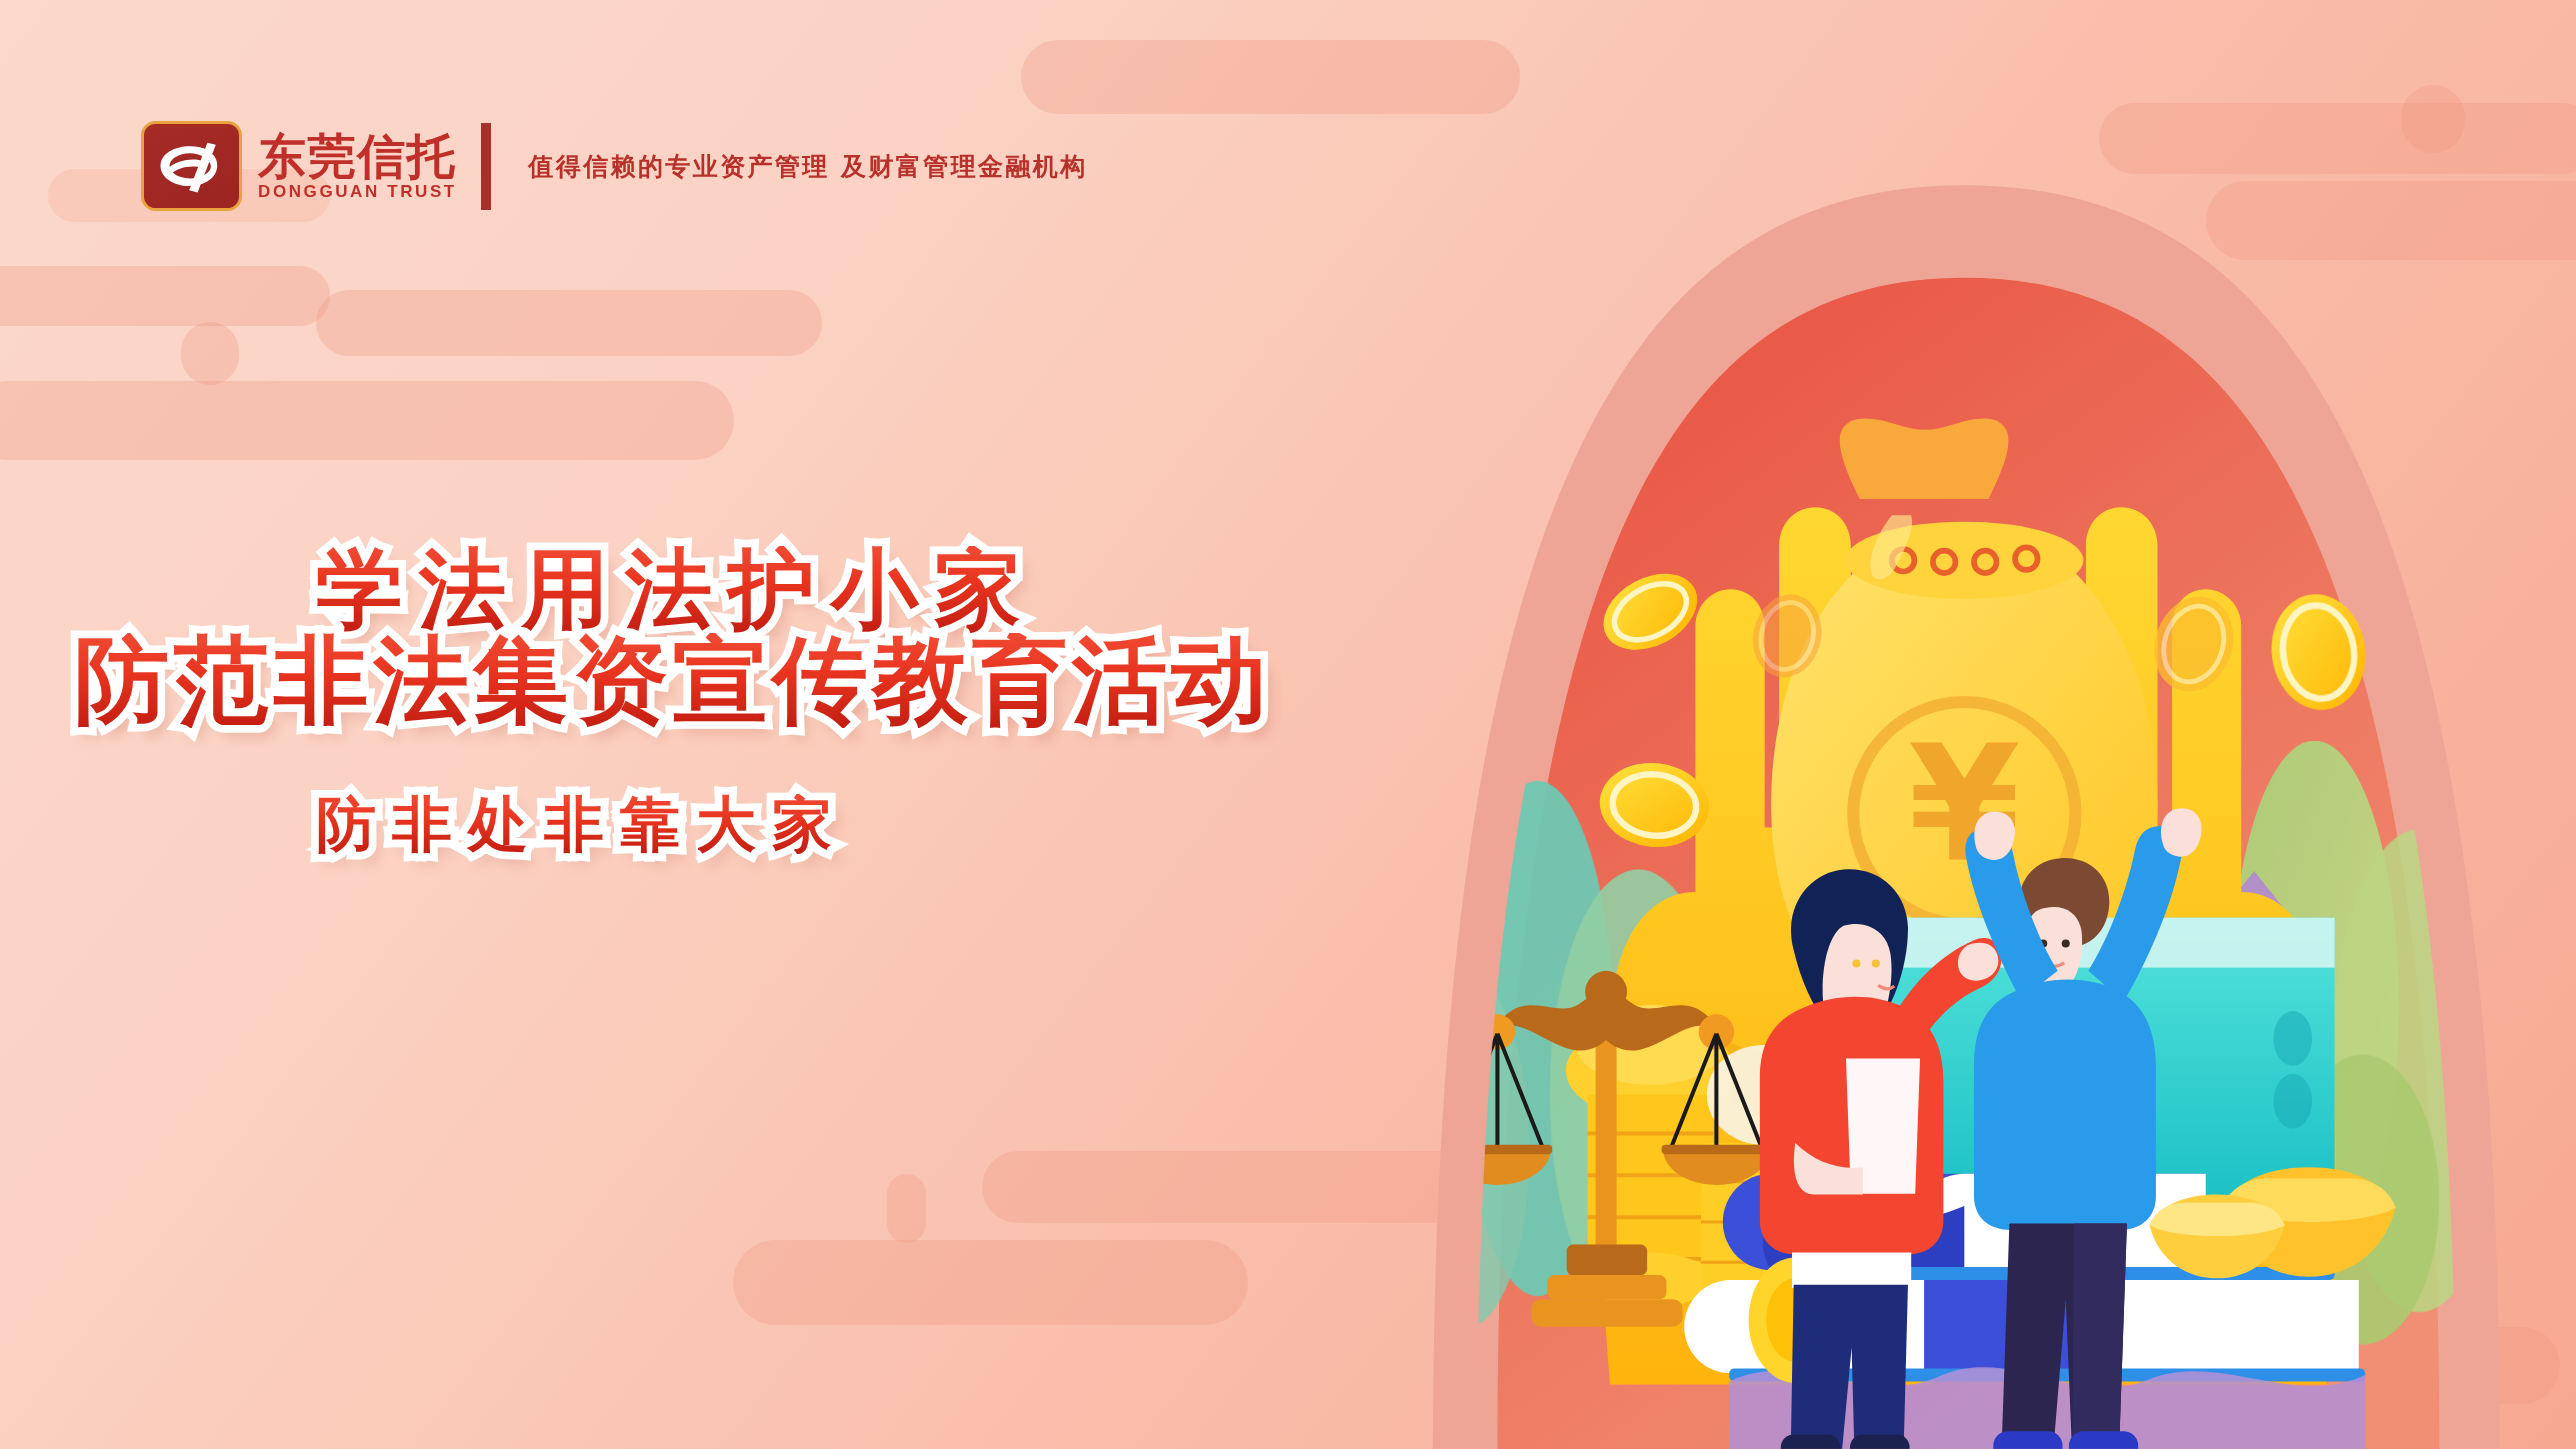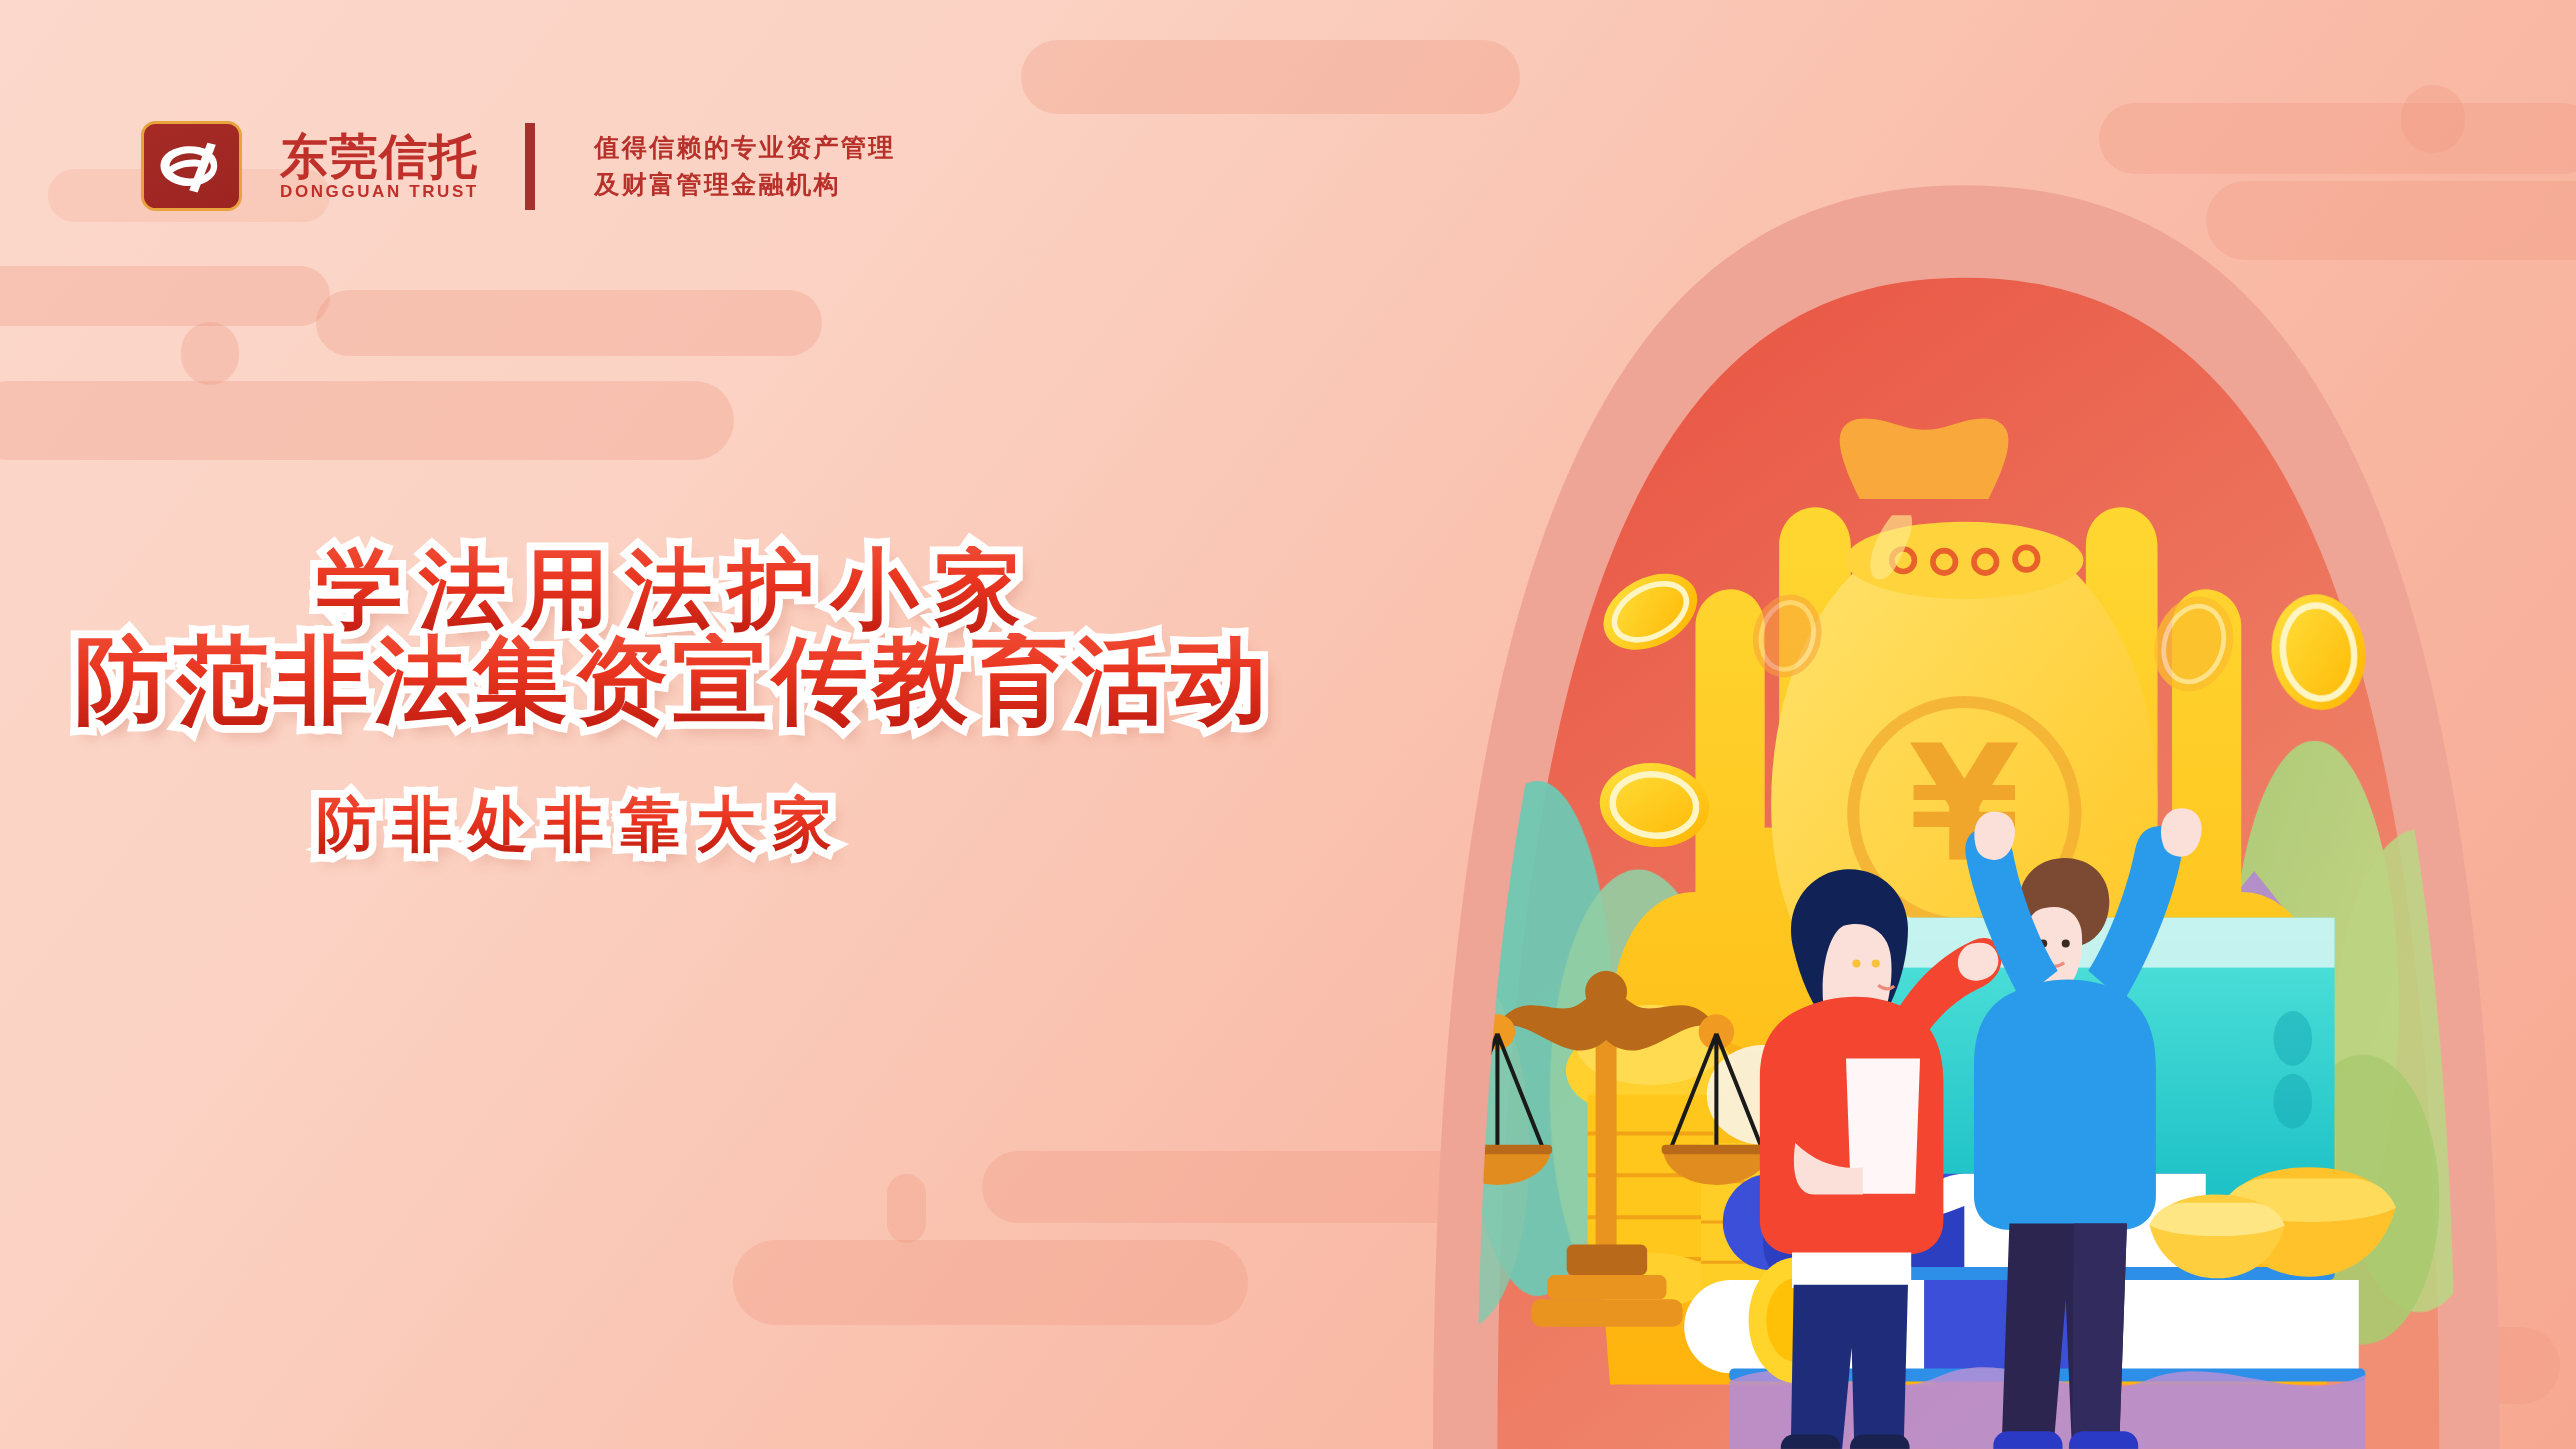--- a/index.html
+++ b/index.html
@@ -8,33 +8,33 @@
   .banner{
     position:relative;width:2576px;height:1449px;overflow:hidden;
     background:linear-gradient(128deg,#FBD8CB 0%,#FBD2C3 28%,#F9BCA8 62%,#F7A891 100%);
   }
 
   
   .bgdeco{position:absolute;border-radius:804px;background:rgba(238,150,125,.30);pointer-events:none;}
   .bgdeco.soft{background:rgba(240,158,132,.22);}
 
   
-  .header{position:absolute;left:141px;top:121px;display:flex;align-items:center;gap:38px;z-index:40;}
+  .header{position:absolute;left:141px;top:121px;display:flex;align-items:center;gap:16px;z-index:40;}
   .logo-mark{
     width:101px;height:90px;border-radius:14.5px;
     background:linear-gradient(160deg,#A62B26 0%,#9C2421 100%);
     border:3.2px solid #E8A33C;box-sizing:border-box;
     display:flex;align-items:center;justify-content:center;flex:none;
   }
   .logo-words{display:flex;flex-direction:column;justify-content:center;gap:3.2px;}
   .logo-cn{font-size:48px;font-weight:700;color:#C0302B;letter-spacing:1.6px;line-height:1;
            font-family:"DejaVu Sans","Liberation Sans",sans-serif;}
   .logo-en{font-size:17px;font-weight:700;color:#C0302B;letter-spacing:2.6px;line-height:1;}
   .logo-divider{width:10.5px;height:87px;background:#A6302B;margin:0 21px 0 8px;flex:none;}
-  .slogan{display:flex;flex-direction:column;gap:11.3px;}
+  .slogan{display:flex;flex-direction:row;gap:11.3px;}
   .slogan-line{font-size:25px;font-weight:700;color:#B8302A;letter-spacing:2.4px;line-height:1;
                font-family:"DejaVu Sans","Liberation Sans",sans-serif;}
 
   
   .headlines{position:absolute;left:0;top:480px;width:1369px;z-index:35;}
   .hl{
     font-family:"DejaVu Sans","Liberation Sans",sans-serif;
     font-weight:700;line-height:1;white-space:nowrap;margin:0;
     color:#D8291D;
     background:linear-gradient(180deg,#F04A34 0%,#E8341F 42%,#C31E12 100%);

